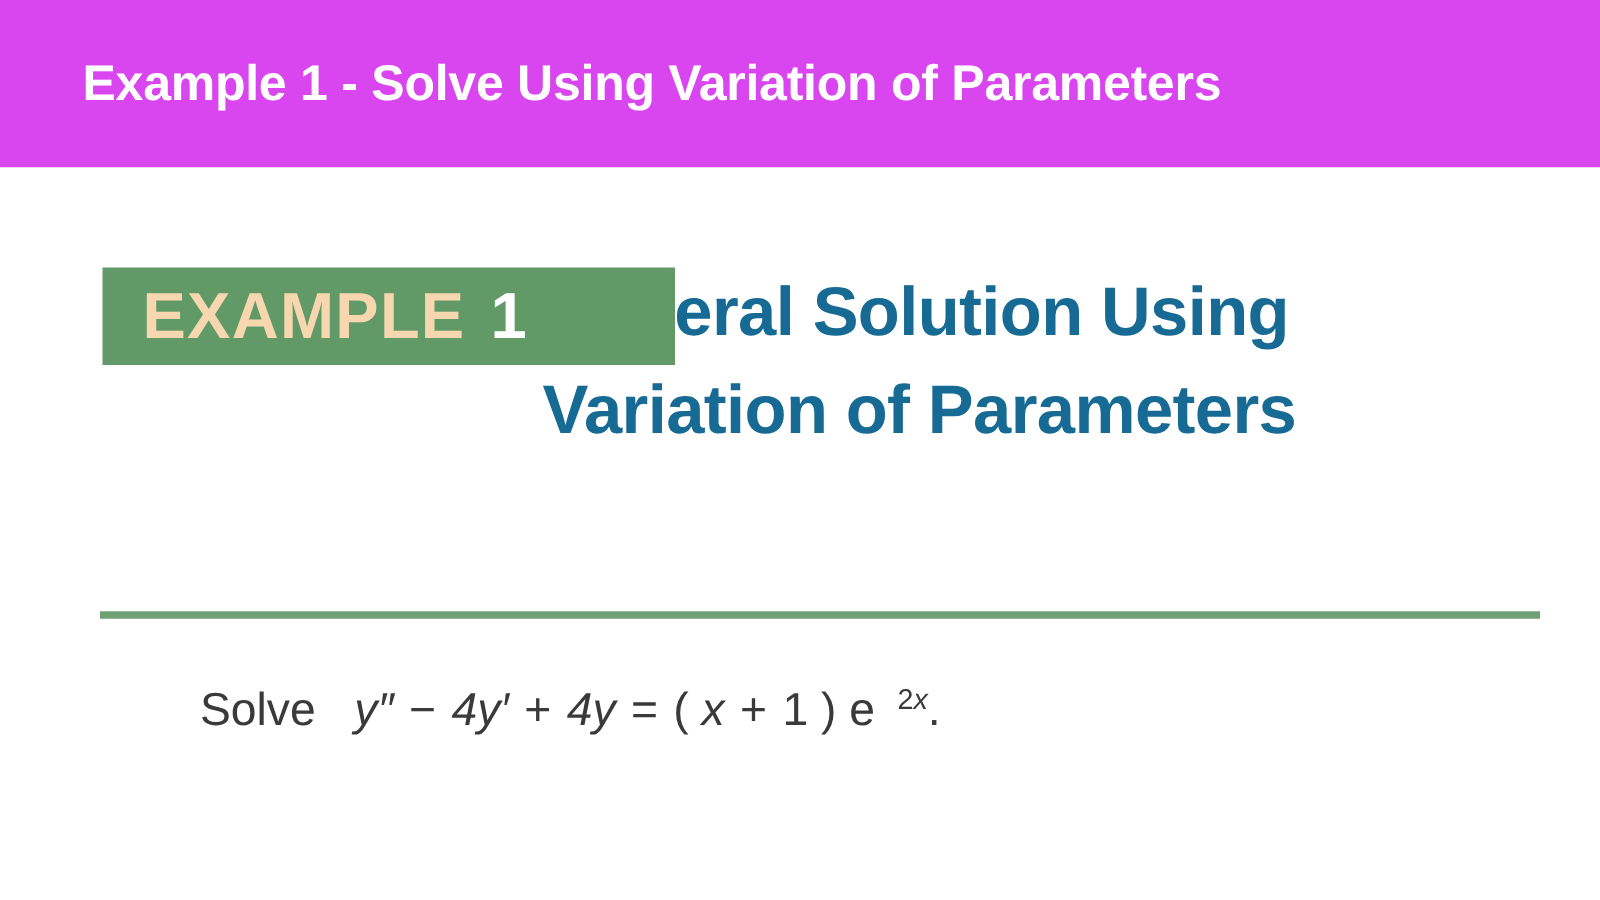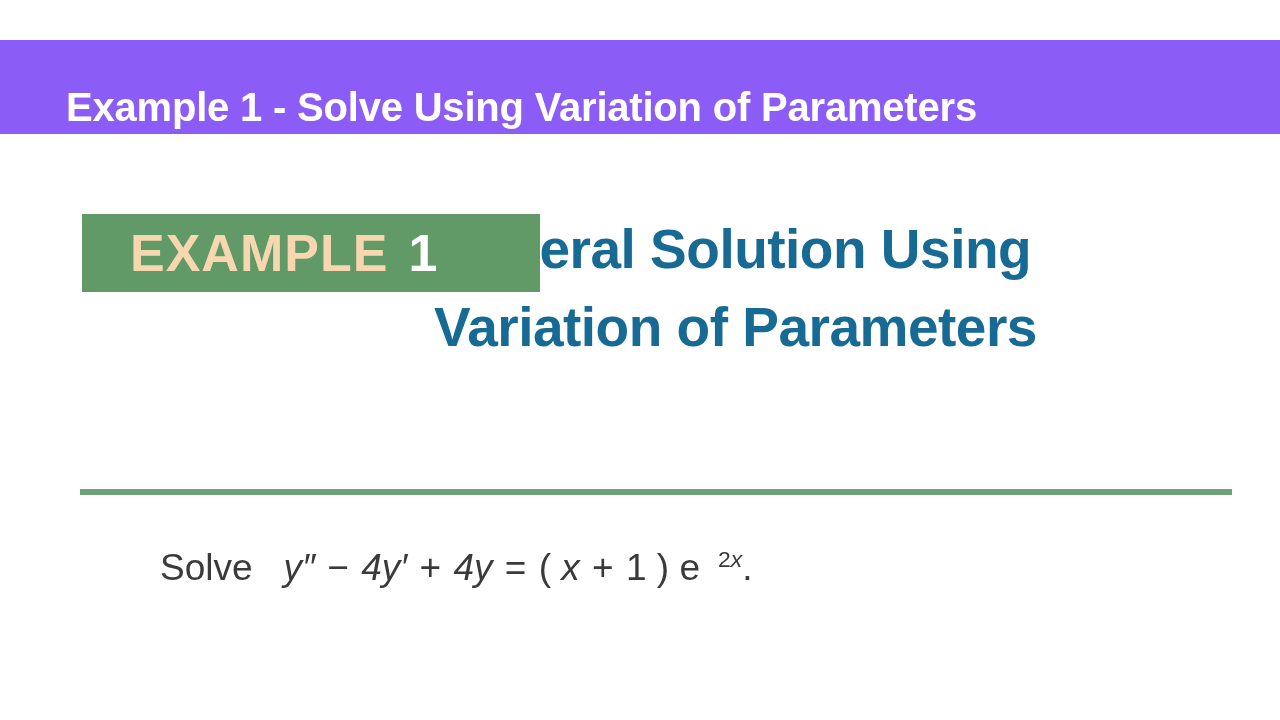--- a/index.html
+++ b/index.html
@@ -21,24 +21,23 @@
     background: #ffffff;
   }
 
   
   .header-banner {
     position: absolute;
     left: 0;
     top: 0;
     width: 1280px;
     height: 134px;
-    background: #8b5cf6;
+    background: #d946ef;
     display: flex;
     align-items: center;
-    margin-top: 40px;
   }
   .header-title {
     margin-left: 66px;
     color: #ffffff;
     font-family: "Liberation Sans", sans-serif;
     font-size: 40px;
     font-weight: bold;
     letter-spacing: -0.2px;
     white-space: nowrap;
     line-height: 1.1;
@@ -76,21 +75,21 @@
   .example-badge {
     position: absolute;
     left: 0;
     top: 4px;
     width: 458px;
     height: 78px;
     background: #629a67;
     display: flex;
     align-items: center;
     box-sizing: border-box;
-    padding-left: 48px;
+    padding-left: 32px;
   }
   .badge-word {
     color: #f7d7b0;
     font-family: "Liberation Sans", sans-serif;
     font-size: 52px;
     font-weight: bold;
     letter-spacing: 1px;
     line-height: 1;
   }
   .badge-number {

